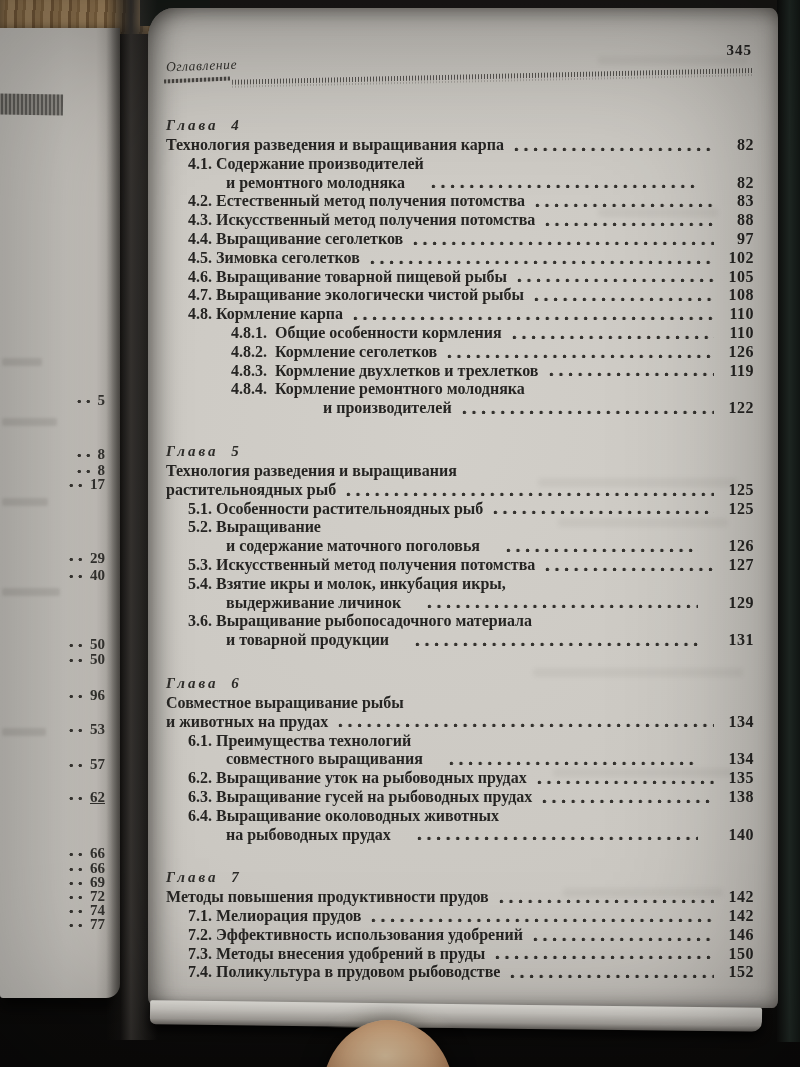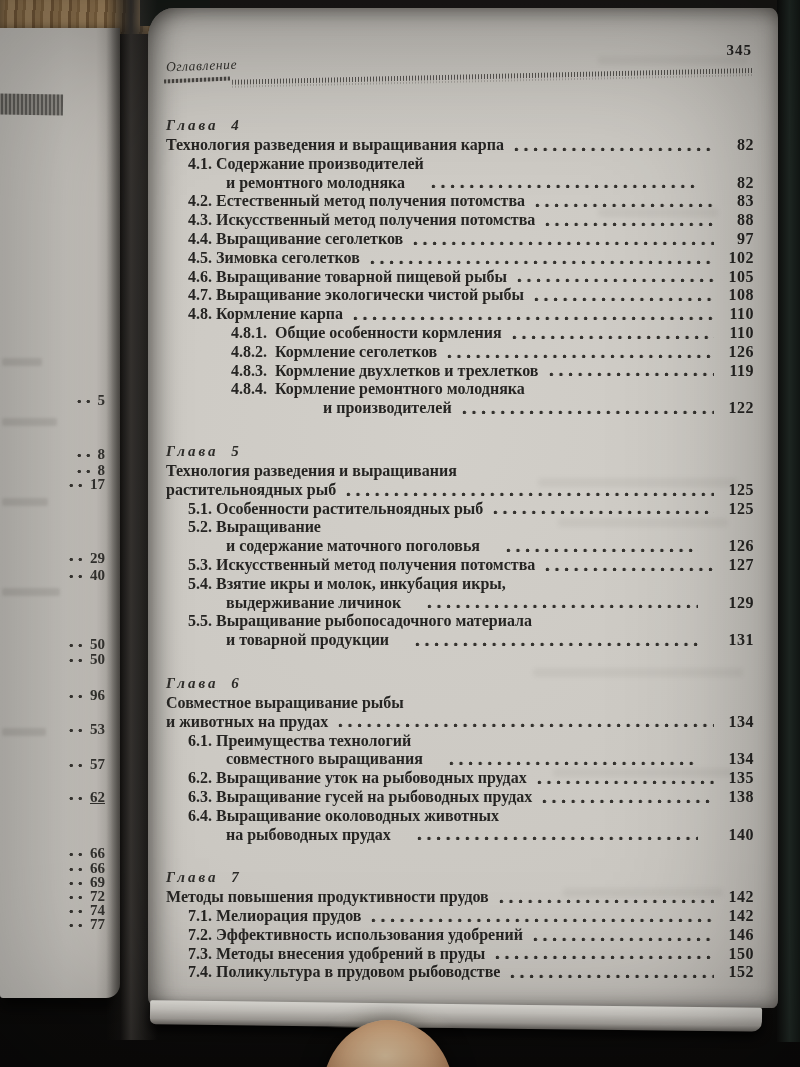--- a/index.html
+++ b/index.html
@@ -332,21 +332,21 @@
             </div>
             <div class="row ind-1a">
               <span class="txt">5.4. Взятие икры и молок, инкубация икры,</span>
             </div>
             <div class="row ind-1b">
               <span class="txt">выдерживание личинок</span>
               <span class="lead"></span>
               <span class="pg">129</span>
             </div>
             <div class="row ind-1a">
-              <span class="txt">5.5. Выращивание рыбопосадочного материала</span>
+              <span class="txt">3.6. Выращивание рыбопосадочного материала</span>
             </div>
             <div class="row ind-1b">
               <span class="txt">и товарной продукции</span>
               <span class="lead"></span>
               <span class="pg">131</span>
             </div>
           </div>
           <div class="chapter">
             <div class="chapter-label">Глава 6</div>
             <div class="row ind-t0">

